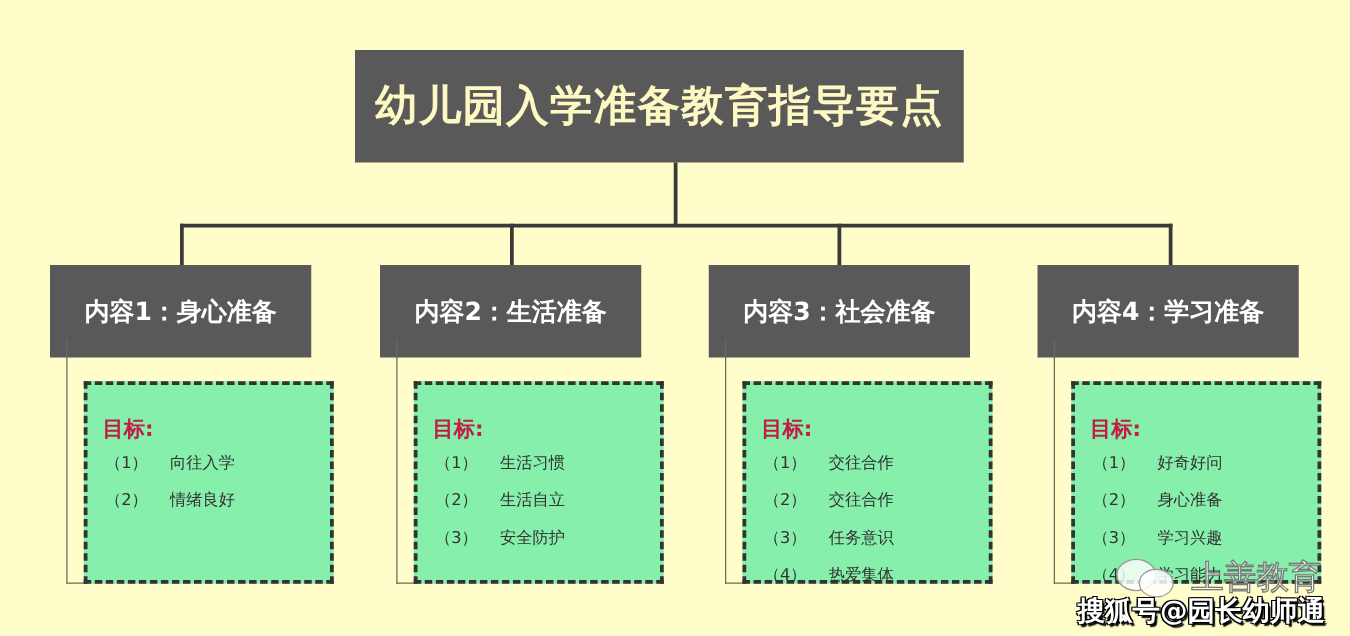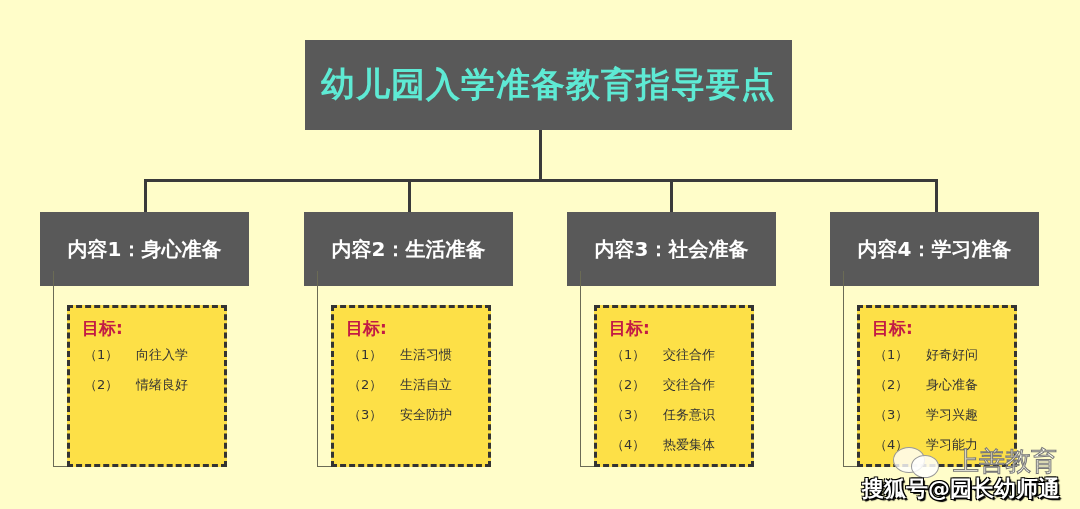--- a/index.html
+++ b/index.html
@@ -9,26 +9,26 @@
     body {
       width: 1080px;
       height: 509px;
       background: #fffdc9;
       position: relative;
       overflow: hidden;
       font-family: "DejaVu Sans", "Liberation Sans", sans-serif;
     }
     .title-box {
       position: absolute;
-      left: 305px;
+      left: 284px;
       top: 40px;
       width: 487px;
       height: 90px;
       background: #595959;
-      color: #5eead4;
+      color: #fef9c3;
       display: flex;
       align-items: center;
       justify-content: center;
       font-size: 34px;
       font-weight: bold;
       letter-spacing: 1px;
       box-sizing: border-box;
     }
     .line {
       position: absolute;
@@ -48,26 +48,26 @@
       display: flex;
       align-items: center;
       justify-content: center;
       font-size: 20px;
       font-weight: bold;
       box-sizing: border-box;
     }
     .goal-box {
       position: absolute;
       top: 305px;
-      width: 160px;
+      width: 200px;
       height: 162px;
-      background: #fde047;
+      background: #86efac;
       border: 3px dashed #333333;
       box-sizing: border-box;
-      padding: 8px 0 0 12px;
+      padding: 24px 0 0 12px;
     }
     .goal-label {
       color: #c21b45;
       font-size: 17px;
       font-weight: bold;
       height: 24px;
       line-height: 24px;
     }
     .goal-item {
       color: #333333;

